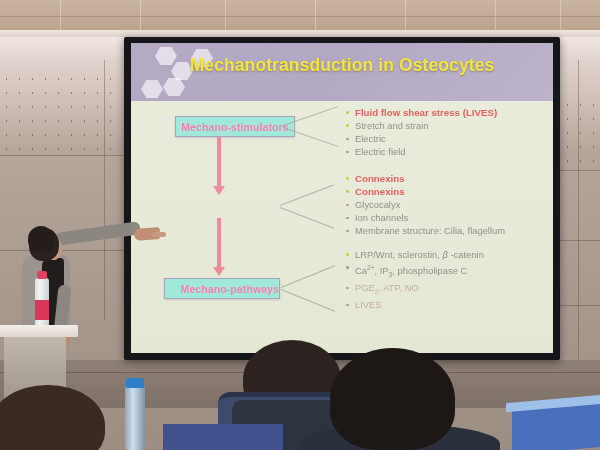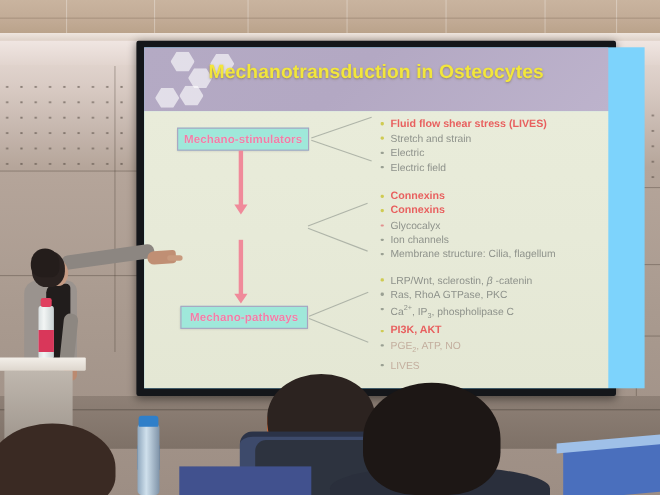--- a/index.html
+++ b/index.html
@@ -21,22 +21,22 @@
     background:linear-gradient(180deg,#f0e6e2,#e2d5cf);}
   .panel-seam{position:absolute;background:rgba(70,58,50,.34);}
   
   .perf{position:absolute;opacity:.55;
     background-image:radial-gradient(circle, #4a4038 0.9px, transparent 1.1px);
     background-size:13px 14px;}
   
   .screen-frame{position:absolute;left:124px;top:37px;width:436px;height:323px;
     background:#14161a;border-radius:2px;
     box-shadow:0 2px 8px rgba(0,0,0,.45);}
-  .screen{position:absolute;left:7px;top:6px;width:455px;height:310px;overflow:hidden;
-    background:#7dd3fc;}
+  .screen{position:absolute;left:7px;top:6px;width:422px;height:310px;overflow:hidden;
+    background:#ffffff;}
   
   .slide-head{position:absolute;left:0;top:0;width:422px;height:58px;
     background:linear-gradient(135deg,#b4aac4 0%,#b3a8c3 45%,#bdb3cc 100%);}
   .hexwrap{position:absolute;left:2px;top:0px;width:110px;height:58px;}
   .hex{position:absolute;background:rgba(255,255,255,.62);
     clip-path:polygon(25% 5%,75% 5%,100% 50%,75% 95%,25% 95%,0% 50%);}
   .slide-title{position:absolute;left:0;top:12px;width:422px;text-align:center;
     color:#f2e63c;font-size:17.5px;font-weight:bold;letter-spacing:.1px;
     text-shadow:0 1px 2px rgba(90,70,20,.45);}
   
@@ -184,24 +184,24 @@
           <div class="hex" style="left:38px;top:18px;width:22px;height:20px;"></div>
           <div class="hex" style="left:58px;top:5px;width:22px;height:20px;"></div>
           <div class="hex" style="left:30px;top:34px;width:22px;height:20px;"></div>
           <div class="hex" style="left:8px;top:36px;width:22px;height:20px;"></div>
         </div>
         <div class="slide-title">Mechanotransduction in Osteocytes</div>
       </div>
 
       <div class="slide-body">
 
-        <div class="chip" style="left:30px;top:15px;width:118px;">
+        <div class="chip" style="left:44px;top:15px;width:118px;">
           <span>Mechano-stimulators</span>
         </div>
-        <div class="chip" style="left:33px;top:177px;width:114px;">
+        <div class="chip" style="left:33px;top:177px;width:114px;justify-content:flex-end;">
           <span>Mechano-pathways</span>
         </div>
 
         <div class="arrow" style="left:86px;top:36px;height:50px;">
             <div class="head"></div>
           </div>
         <div class="arrow" style="left:86px;top:117px;height:50px;">
             <div class="head"></div>
           </div>
 
@@ -222,23 +222,21 @@
         <div class="bgroup" style="left:213px;top:72px;width:215px;">
           <div class="bullet hl olive">Connexins</div>
           <div class="bullet hl olive">Connexins</div>
           <div class="bullet pinkdot">Glycocalyx</div>
           <div class="bullet">Ion channels</div>
           <div class="bullet">Membrane structure: Cilia, flagellum</div>
         </div>
 
         <div class="bgroup" style="left:213px;top:148px;width:215px;">
           <div class="bullet olive">LRP/Wnt, sclerostin, <i>β</i> -catenin</div>
-          <div class="bullet">Ras, RhoA GTPase, PKC</div>
           <div class="bullet">Ca<sup>2+</sup>, IP<sub>3</sub>, phospholipase C</div>
-          <div class="bullet hl olive">PI3K, AKT</div>
           <div class="bullet faint">PGE<sub>2</sub>, ATP, NO</div>
           <div class="bullet faint">LIVES</div>
         </div>
 
 
       </div>
     </div>
   </div>
 
   <div class="presenter">

